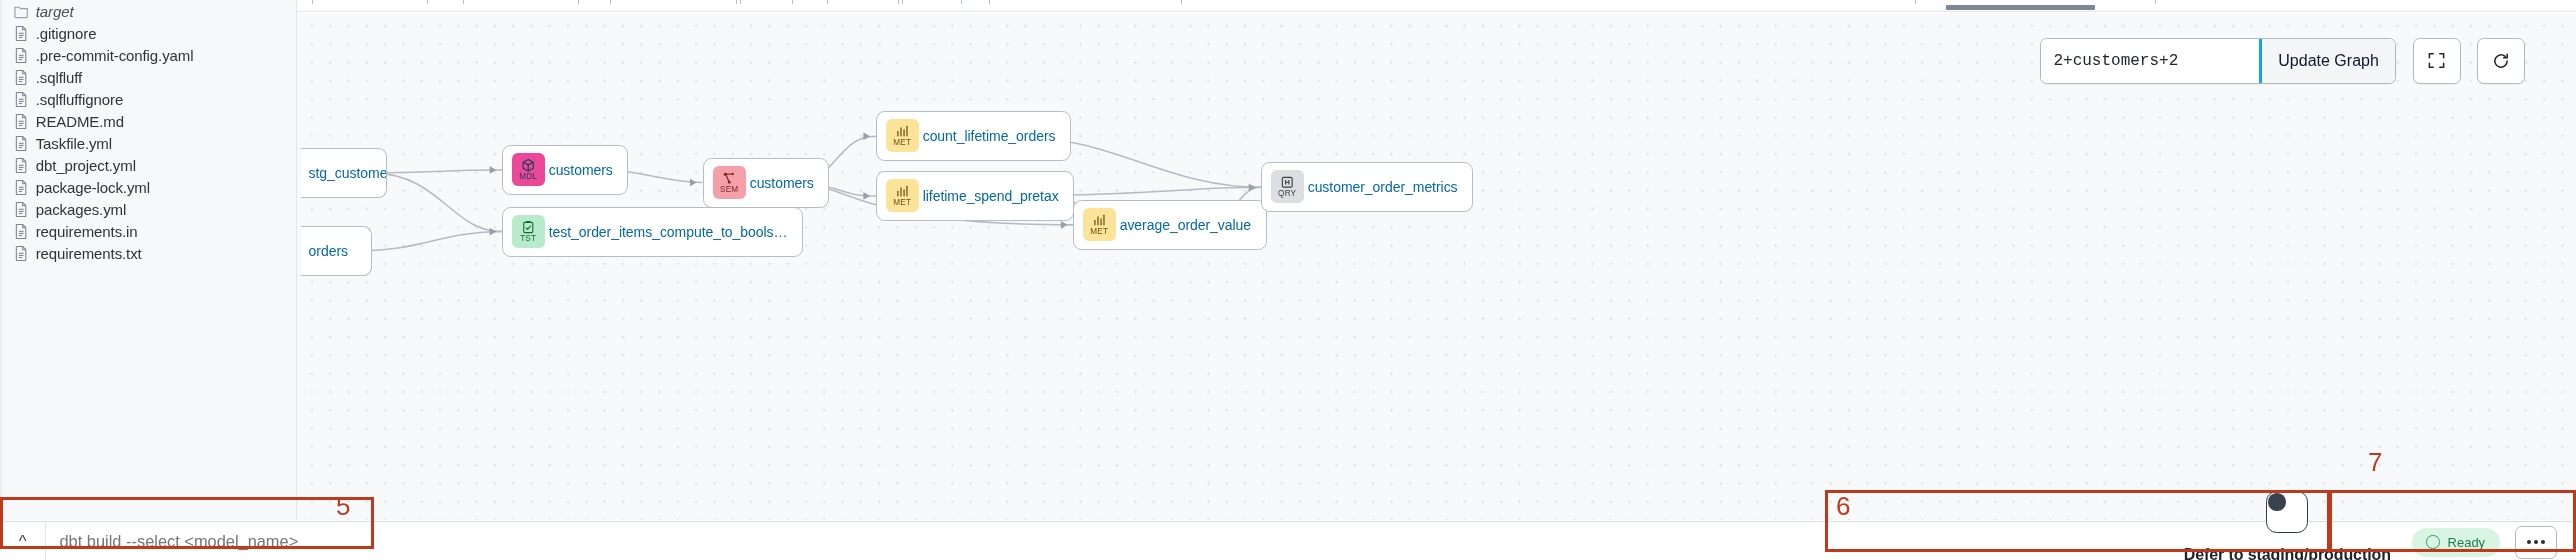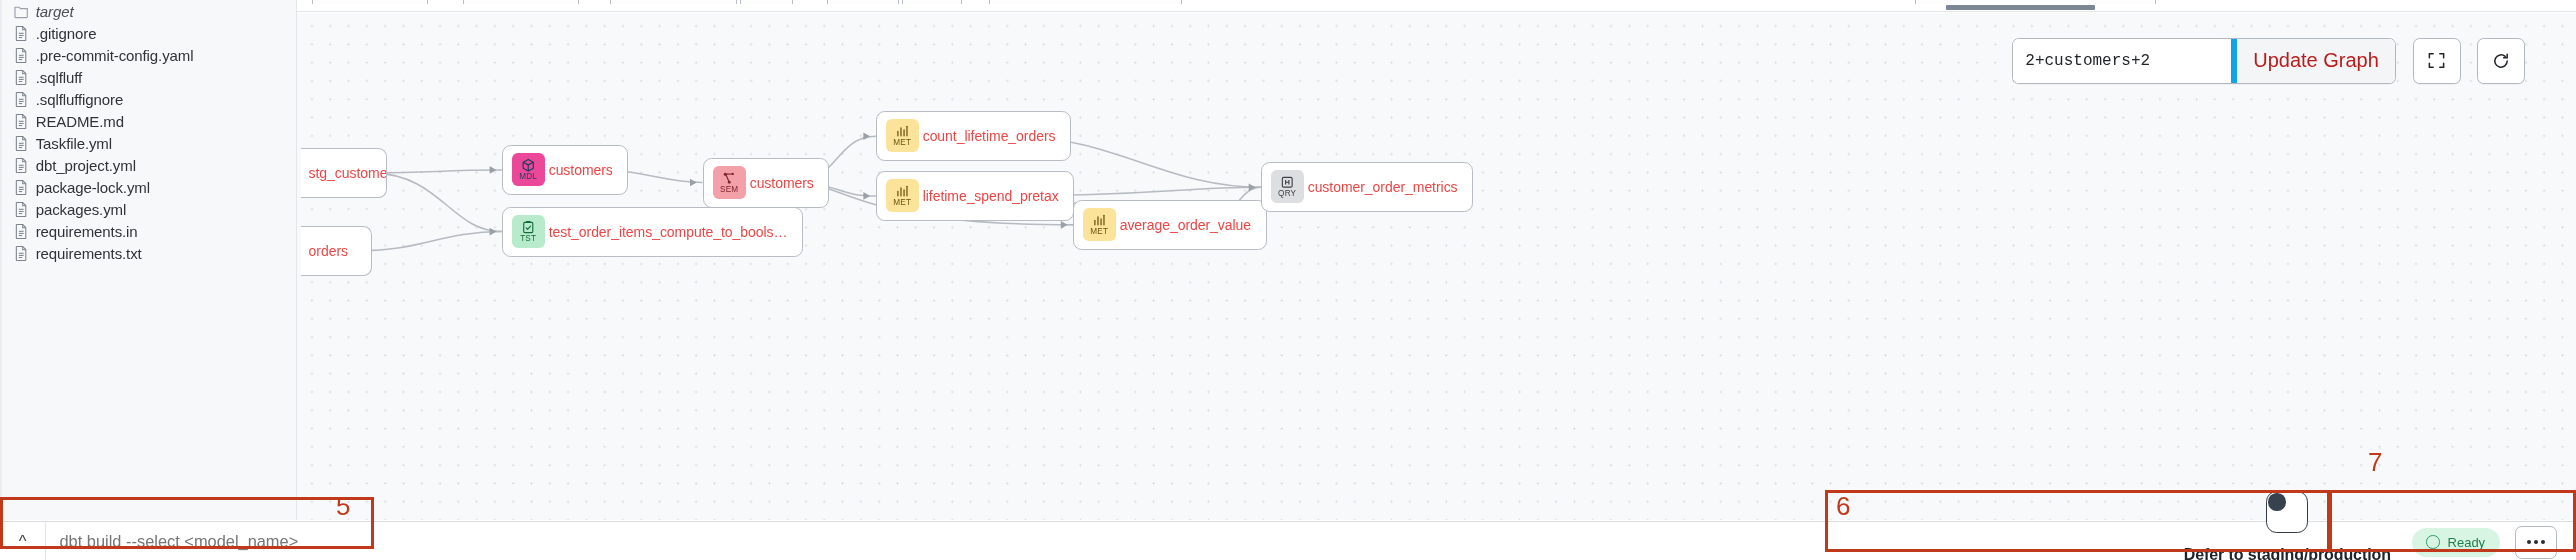--- a/index.html
+++ b/index.html
@@ -107,24 +107,24 @@
     font-family: Liberation Mono, monospace;
     font-size: 16px;
     color: #22262b;
     padding: 0 12.5px;
   }
   .update-btn {
     display: flex; align-items: center; justify-content: center;
     padding: 0 16.4px;
     background: #f4f5f7;
     border: none;
-    border-left: 6px solid #0ea5e9;
+    border-left: 3px solid #0ea5e9;
     font-family: "Liberation Sans", sans-serif;
-    font-size: 20px;
-    color: #b91c1c;
+    font-size: 16px;
+    color: #0f172a;
     cursor: pointer;
     white-space: nowrap;
   }
   .icon-btn {
     width: 48px; height: 46px;
     border: 1px solid #b2b8c0;
     border-radius: 6.7px;
     background: #ffffff;
     display: flex; align-items: center; justify-content: center;
     cursor: pointer;
@@ -156,21 +156,21 @@
   .badge-glyph { display:block; line-height: 0; margin-top: 1px; }
   .badge-text {
     font-size: 8.2px;
     font-family: "Liberation Sans", sans-serif;
     line-height: 8.7px;
     letter-spacing: 0.2px;
     font-weight: 400;
   }
   .node-label {
     font-size: 14px;
-    color: #ef4444;
+    color: #0369a1;
     letter-spacing: -0.05px;
   }
   .node.clipped { border-left: none; border-radius: 0 8.7px 8.7px 0; }
 
   .edges { position: absolute; left: 0; top: 0; width: 100%; height: 100%; z-index: 5; }
 
   
   .bottombar {
     position: absolute;
     left: 0; bottom: 0;

